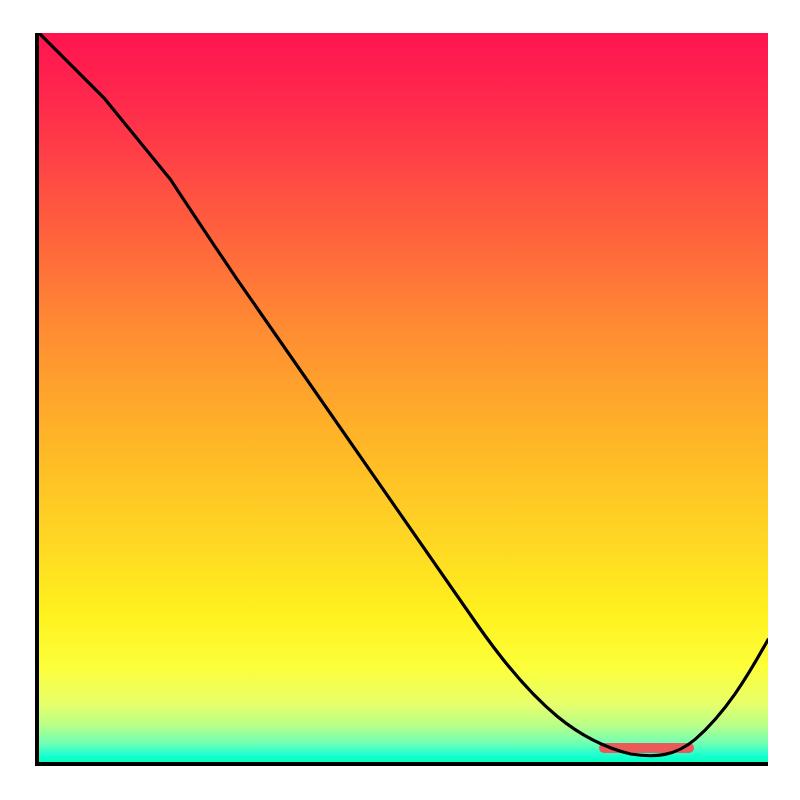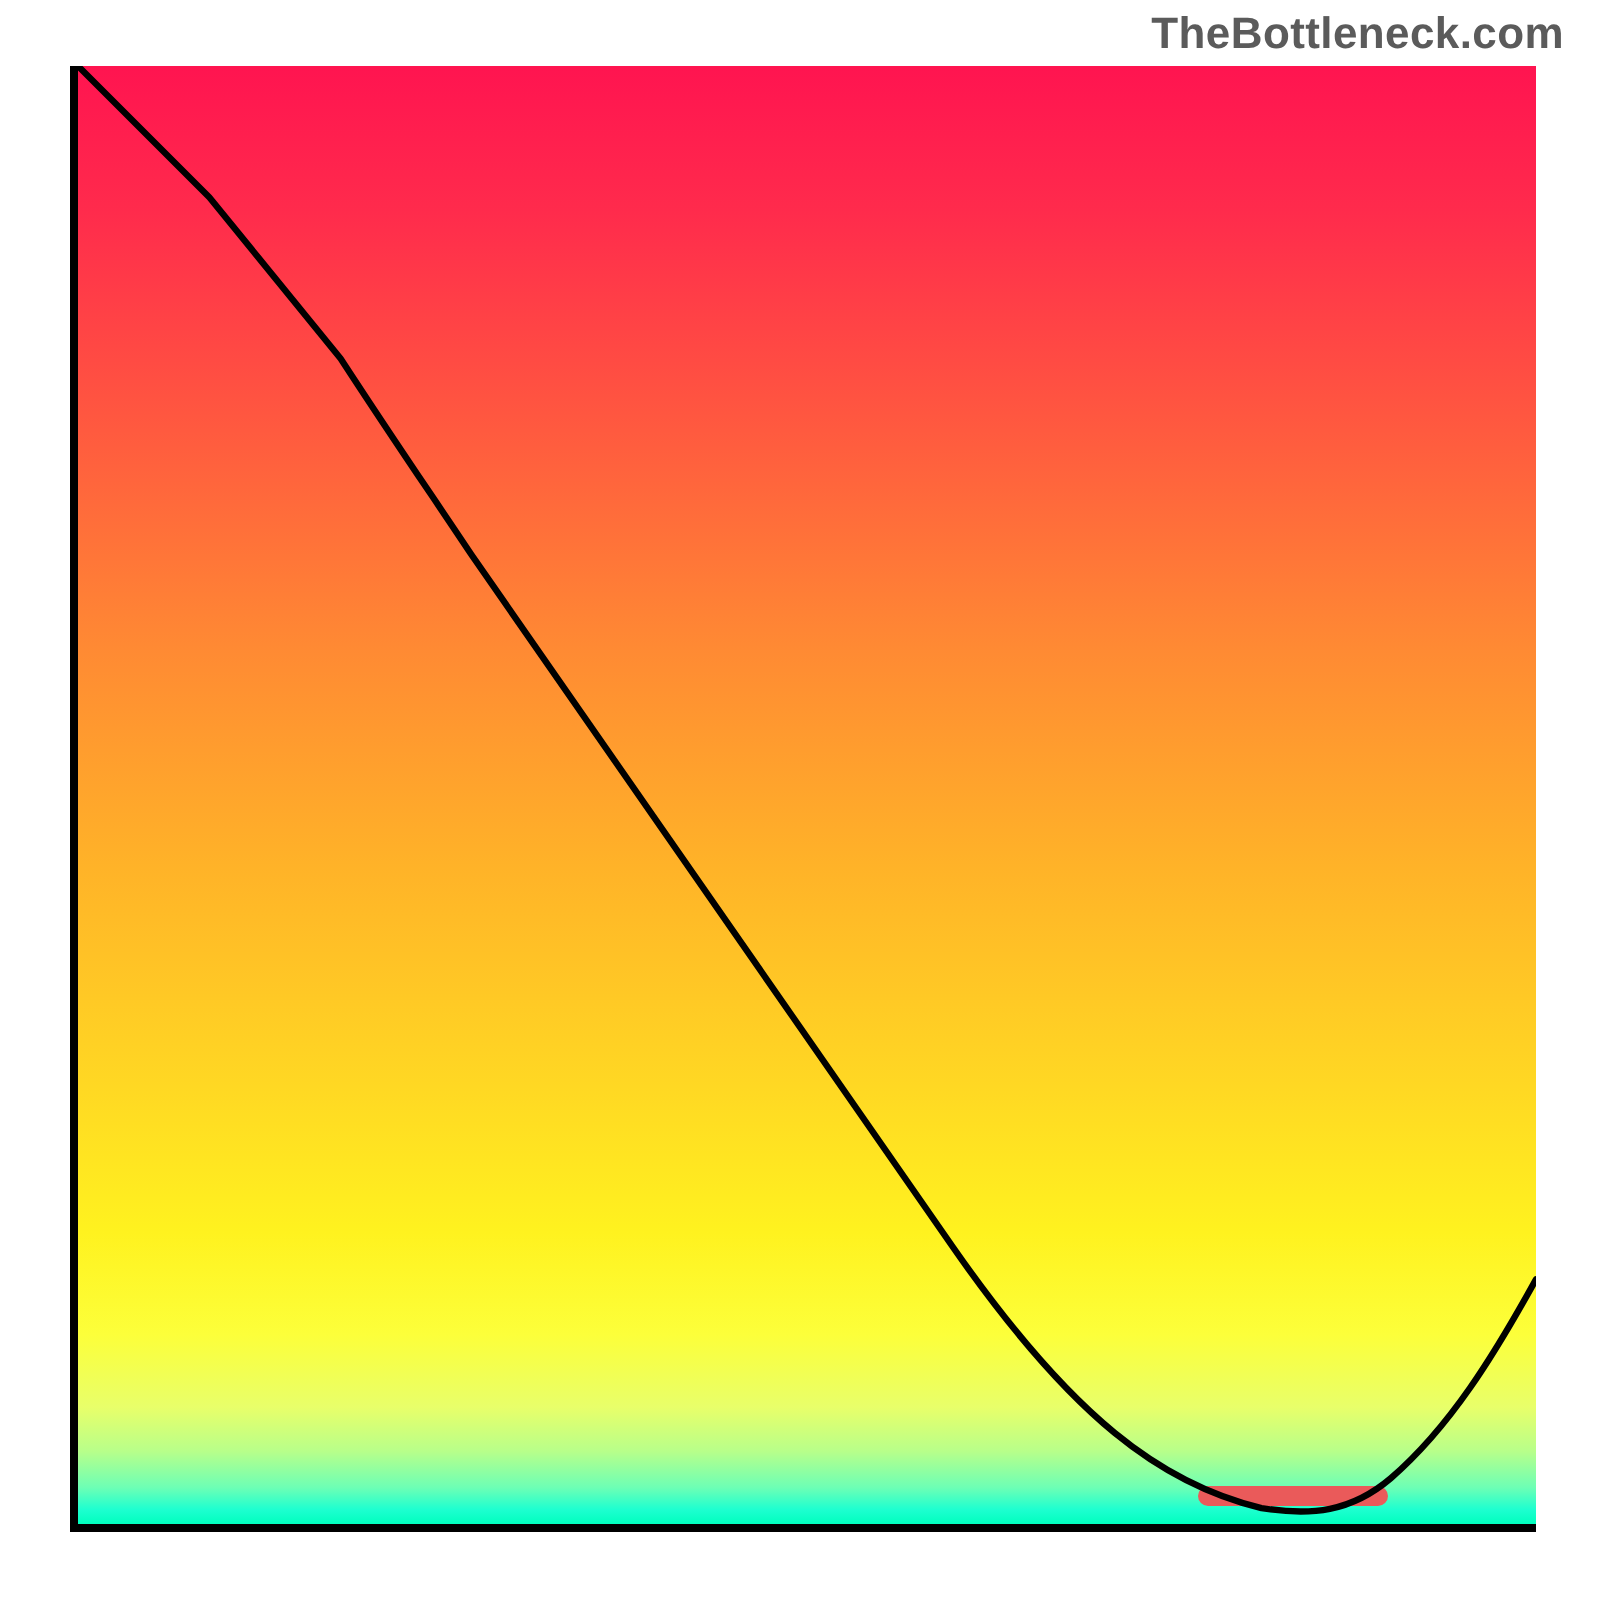--- a/index.html
+++ b/index.html
@@ -80,21 +80,20 @@
     stroke-width: 3.2;
     stroke-linecap: round;
     stroke-linejoin: round;
   }
 </style>
 </head>
 <body>
 
 <div class="frame">
 
-  <div class="watermark">TheBottleneck.com</div>
 
   <div class="plot-area">
     <div class="gradient"></div>
 
     <div class="marker"></div>
 
     <svg class="curve" viewBox="0 0 733 733" preserveAspectRatio="none">
       <path d="M 0 0
                L 66 66
                L 132 147

